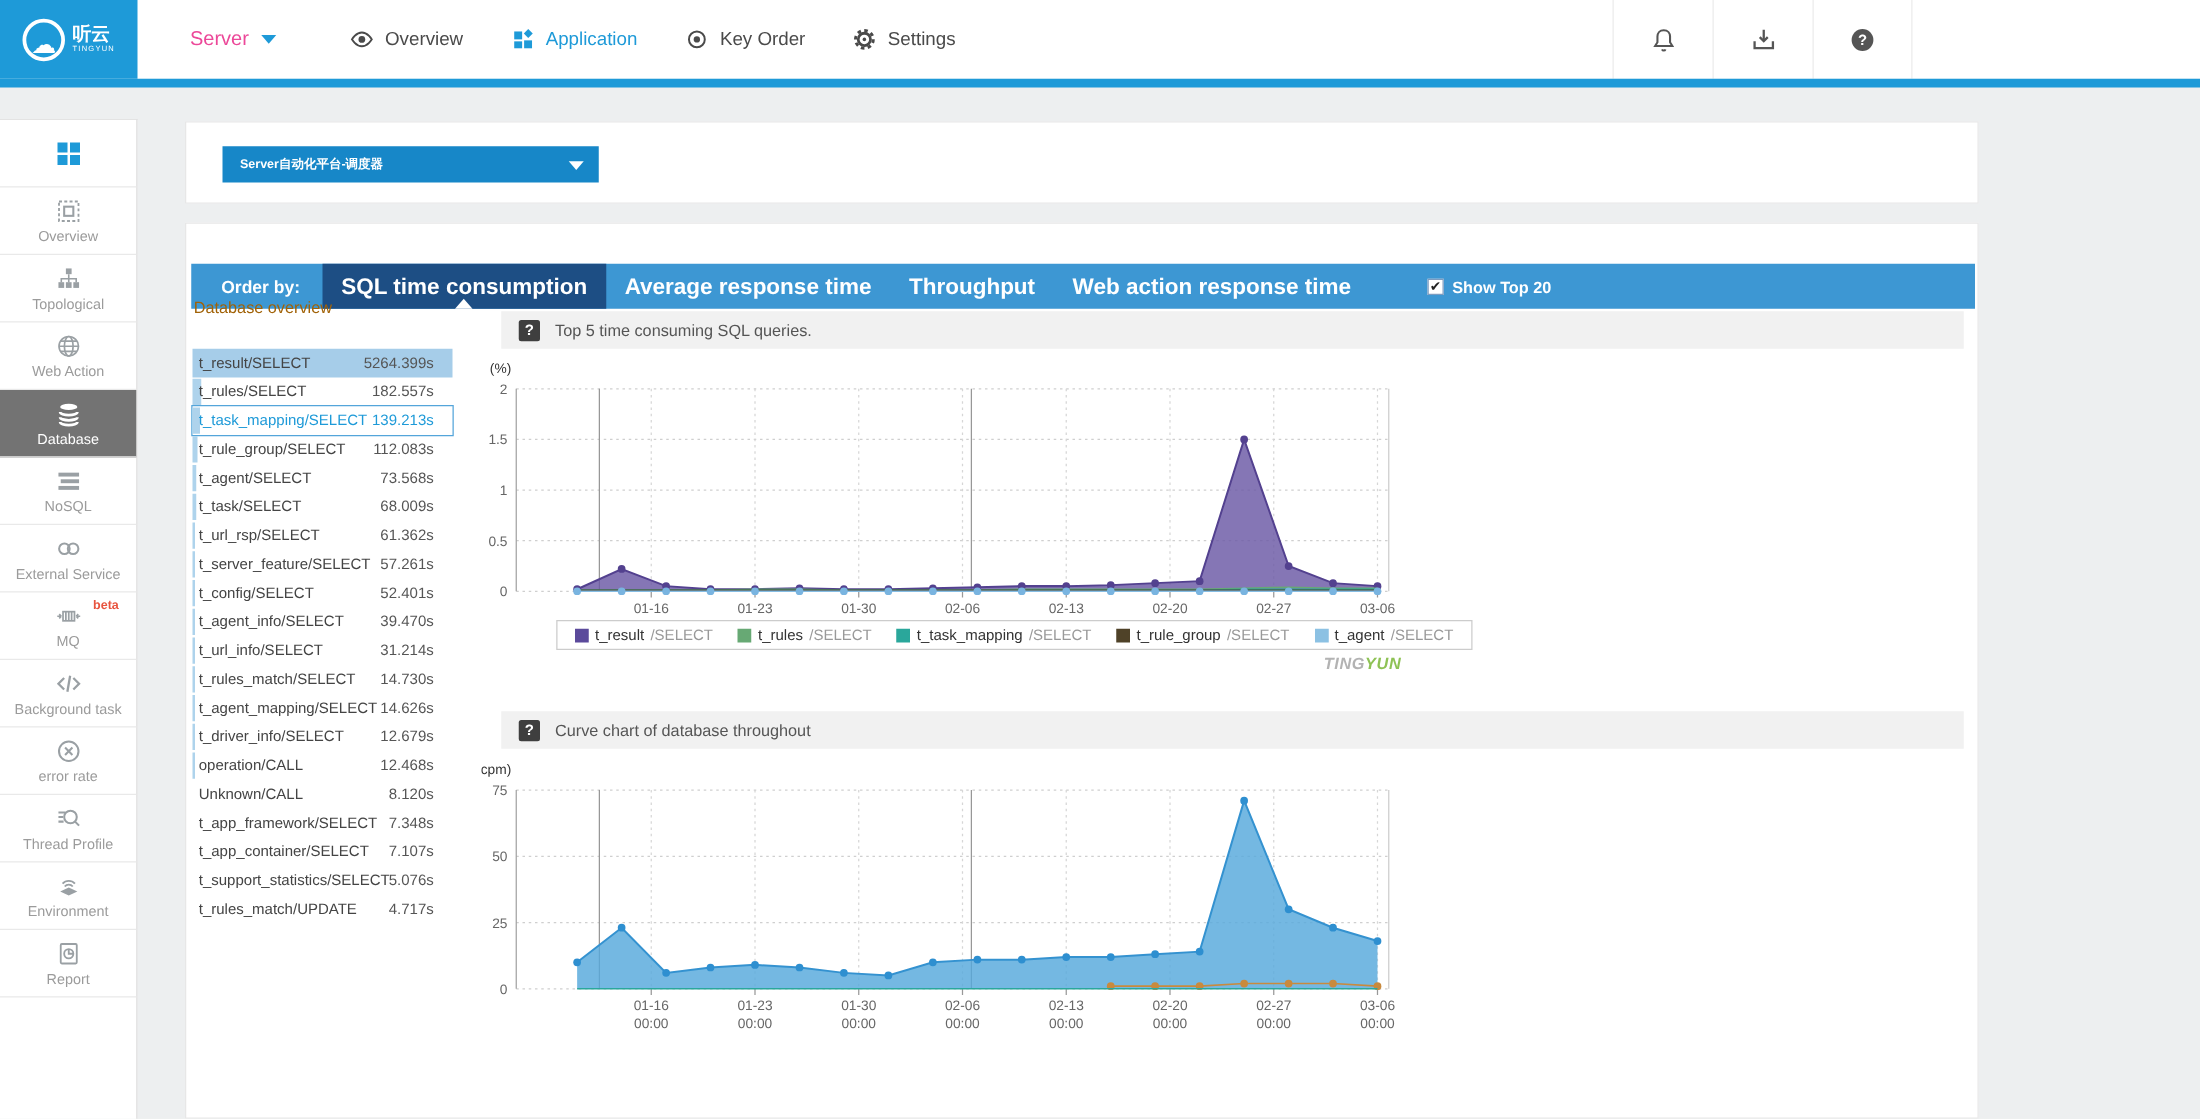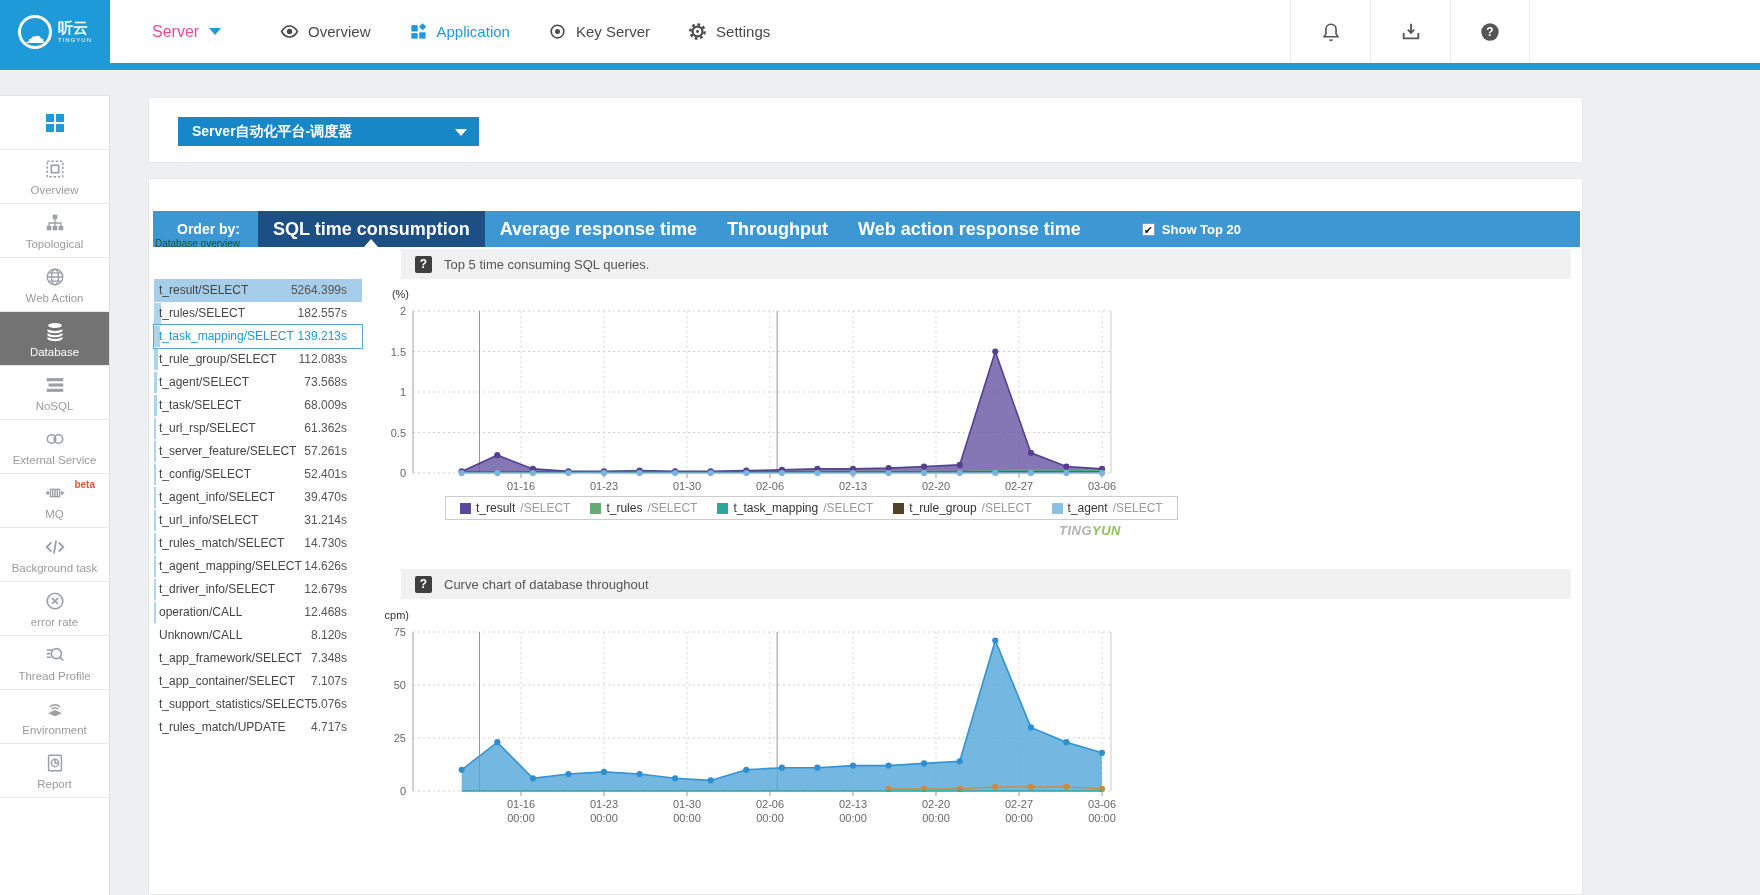--- a/index.html
+++ b/index.html
@@ -42,42 +42,42 @@
   .side-item .lbl { font-size:11.5px; margin-top:4px; color:#9b9b9b; white-space:nowrap; }
   .side-item.active { background:#737373; color:#fff; }
   .side-item.active .lbl { color:#fff; }
   .side-item .badge { position:absolute; top:5px; right:14px; color:#e8543f; font-size:10px; font-weight:bold; }
   .side-item.menu .ic { width:24px; height:24px; color:#1e9ad8; }
 
   
   .card1 { position:absolute; left:148px; top:97px; width:1435px; height:66px; background:#fff;
     border:1px solid #e7e7e7; }
   .appsel { position:absolute; left:29px; top:19px; width:301px; height:29px; background:#1787c8;
-    color:#fff; font-size:14px; font-weight:bold; line-height:29px; padding-left:14px; cursor:pointer; }
+    color:#fff; font-size:10px; font-weight:bold; line-height:29px; padding-left:14px; cursor:pointer; }
   .appsel .wcaret { position:absolute; right:12px; top:12px; width:0; height:0;
     border-left:6px solid transparent; border-right:6px solid transparent; border-top:7px solid #fff; }
   .card2 { position:absolute; left:148px; top:178px; width:1435px; height:717px; background:#fff;
     border:1px solid #e7e7e7; overflow:hidden; }
 
   
   .orderbar { position:absolute; left:4px; top:32px; width:1427px; height:36px; background:#3d97d3;
     display:flex; align-items:center; color:#fff; }
   .ob-label { font-size:14px; font-weight:bold; margin:0 18px 0 24px; }
   .ob-tab { font-size:18px; font-weight:bold; padding:0 15px; height:36px; line-height:36px;
     cursor:pointer; position:relative; white-space:nowrap; }
   .ob-tab.sel { background:#1d4e84; }
   .ob-tab.sel:after { content:""; position:absolute; left:50%; bottom:0; margin-left:-7px; width:0; height:0;
     border-left:7px solid transparent; border-right:7px solid transparent; border-bottom:8px solid #fff; }
   .showtop { margin-left:46px; display:flex; align-items:center; gap:7px; cursor:pointer; }
   .cb { width:13px; height:13px; background:#fff; border:1px solid #7d9cc0; font-size:11px;
     line-height:12px; text-align:center; color:#222; }
   .showtop .lbl { font-size:13px; font-weight:bold; }
 
   
-  .dblink { position:absolute; left:6px; top:59px; font-size:10px; color:#14532d; cursor:pointer; }
+  .dblink { position:absolute; left:6px; top:59px; font-size:13px; color:#a16207; cursor:pointer; }
   .qlist { position:absolute; left:5px; top:79px; width:208px; }
   .qrow { position:relative; height:23px; line-height:23px; cursor:pointer; }
   .qrow .bar { position:absolute; left:0; top:1px; bottom:1px; background:#aed3ec; }
   .qrow.selected { background:#a6cde9;margin-top:21px; }
   .qrow .nm { position:absolute; left:5px; font-size:12px; color:#444; z-index:1; white-space:nowrap; }
   .qrow .tm { position:absolute; right:15px; font-size:12px; color:#555; z-index:1; }
   .qrow.hl { outline:1px solid #54a5da; }
   .qrow.hl .nm, .qrow.hl .tm { color:#1e9ad8; }
 
   
@@ -137,21 +137,21 @@
         </span>
         <span>Application</span>
       </div>
       <div class="nav-tab">
         <span class="ic ">
           <svg viewBox="0 0 24 24">
             <circle cx="12" cy="12" r="8" fill="none" stroke="currentColor" stroke-width="2"></circle>
             <circle cx="12" cy="12" r="3.2" fill="currentColor"></circle>
           </svg>
         </span>
-        <span>Key Server</span>
+        <span>Key Order</span>
       </div>
       <div class="nav-tab">
         <span class="ic ">
           <svg viewBox="0 0 24 24">
             <circle cx="12" cy="12" r="9" fill="none" stroke="currentColor" stroke-width="3" stroke-dasharray="3.6 3.4"></circle>
             <circle cx="12" cy="12" r="6.2" fill="none" stroke="currentColor" stroke-width="2.8"></circle>
             <circle cx="12" cy="12" r="1.8" fill="currentColor"></circle>
           </svg>
         </span>
         <span>Settings</span>

